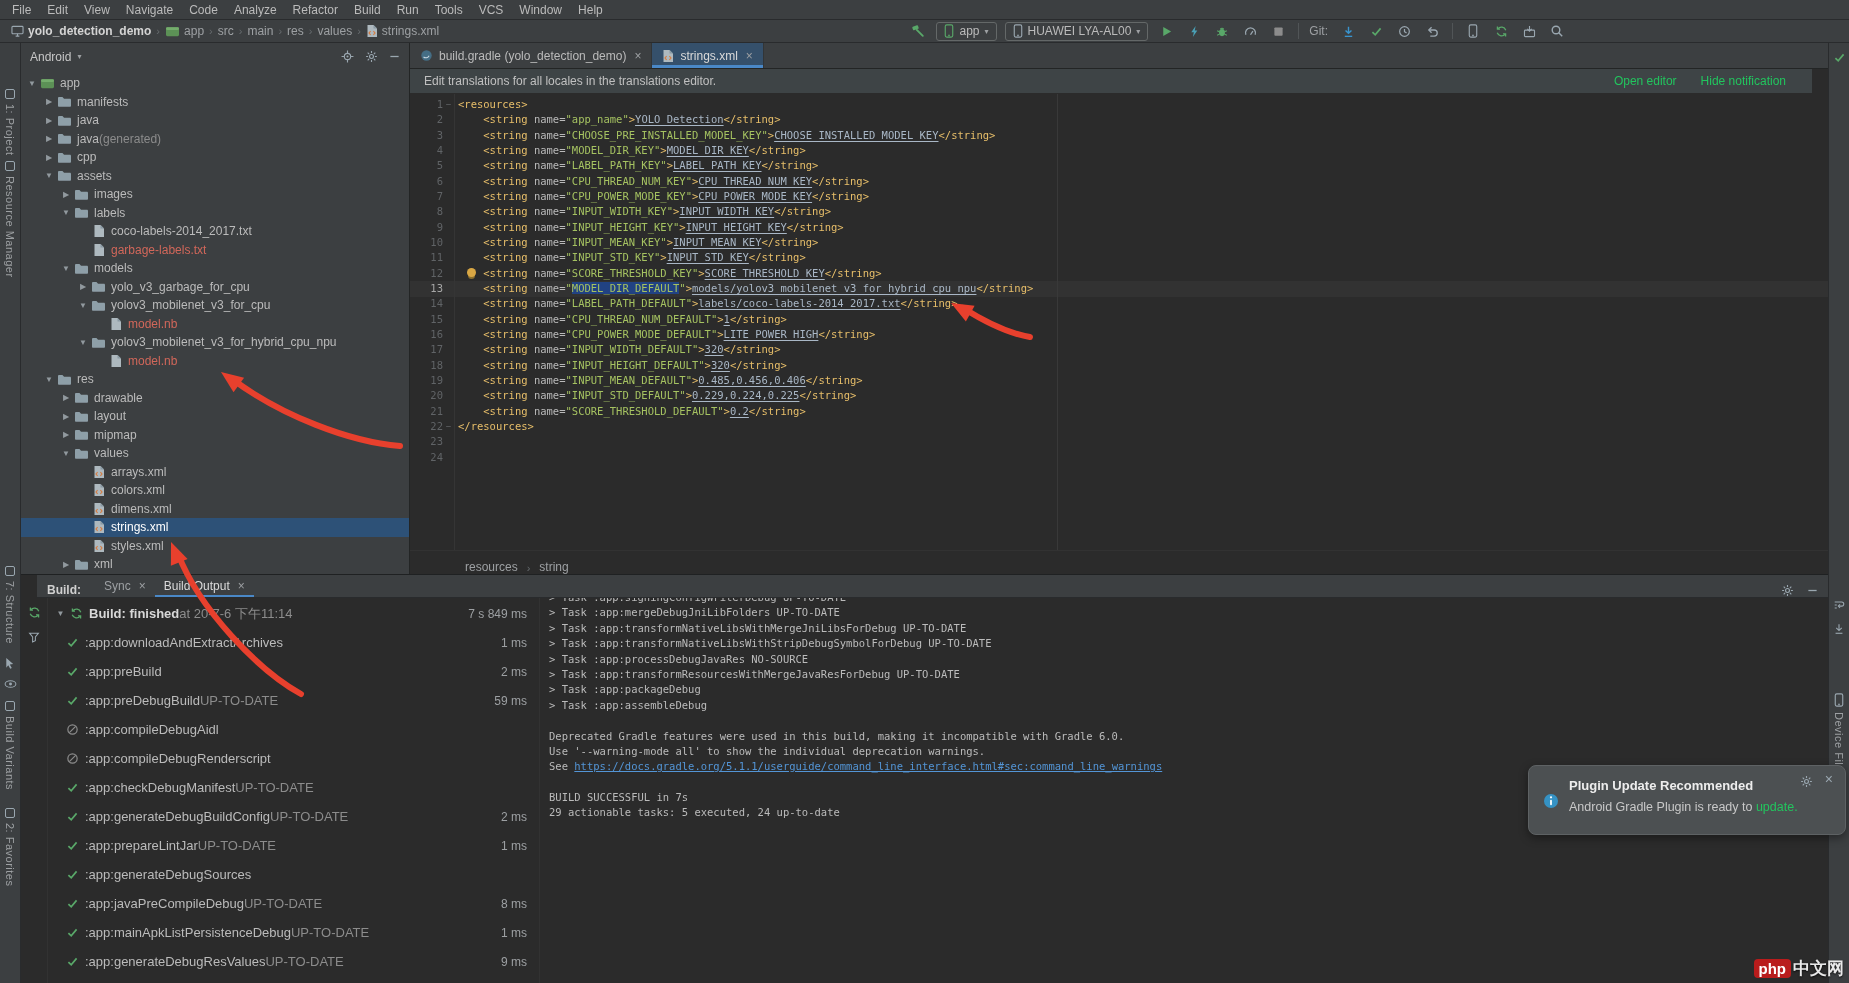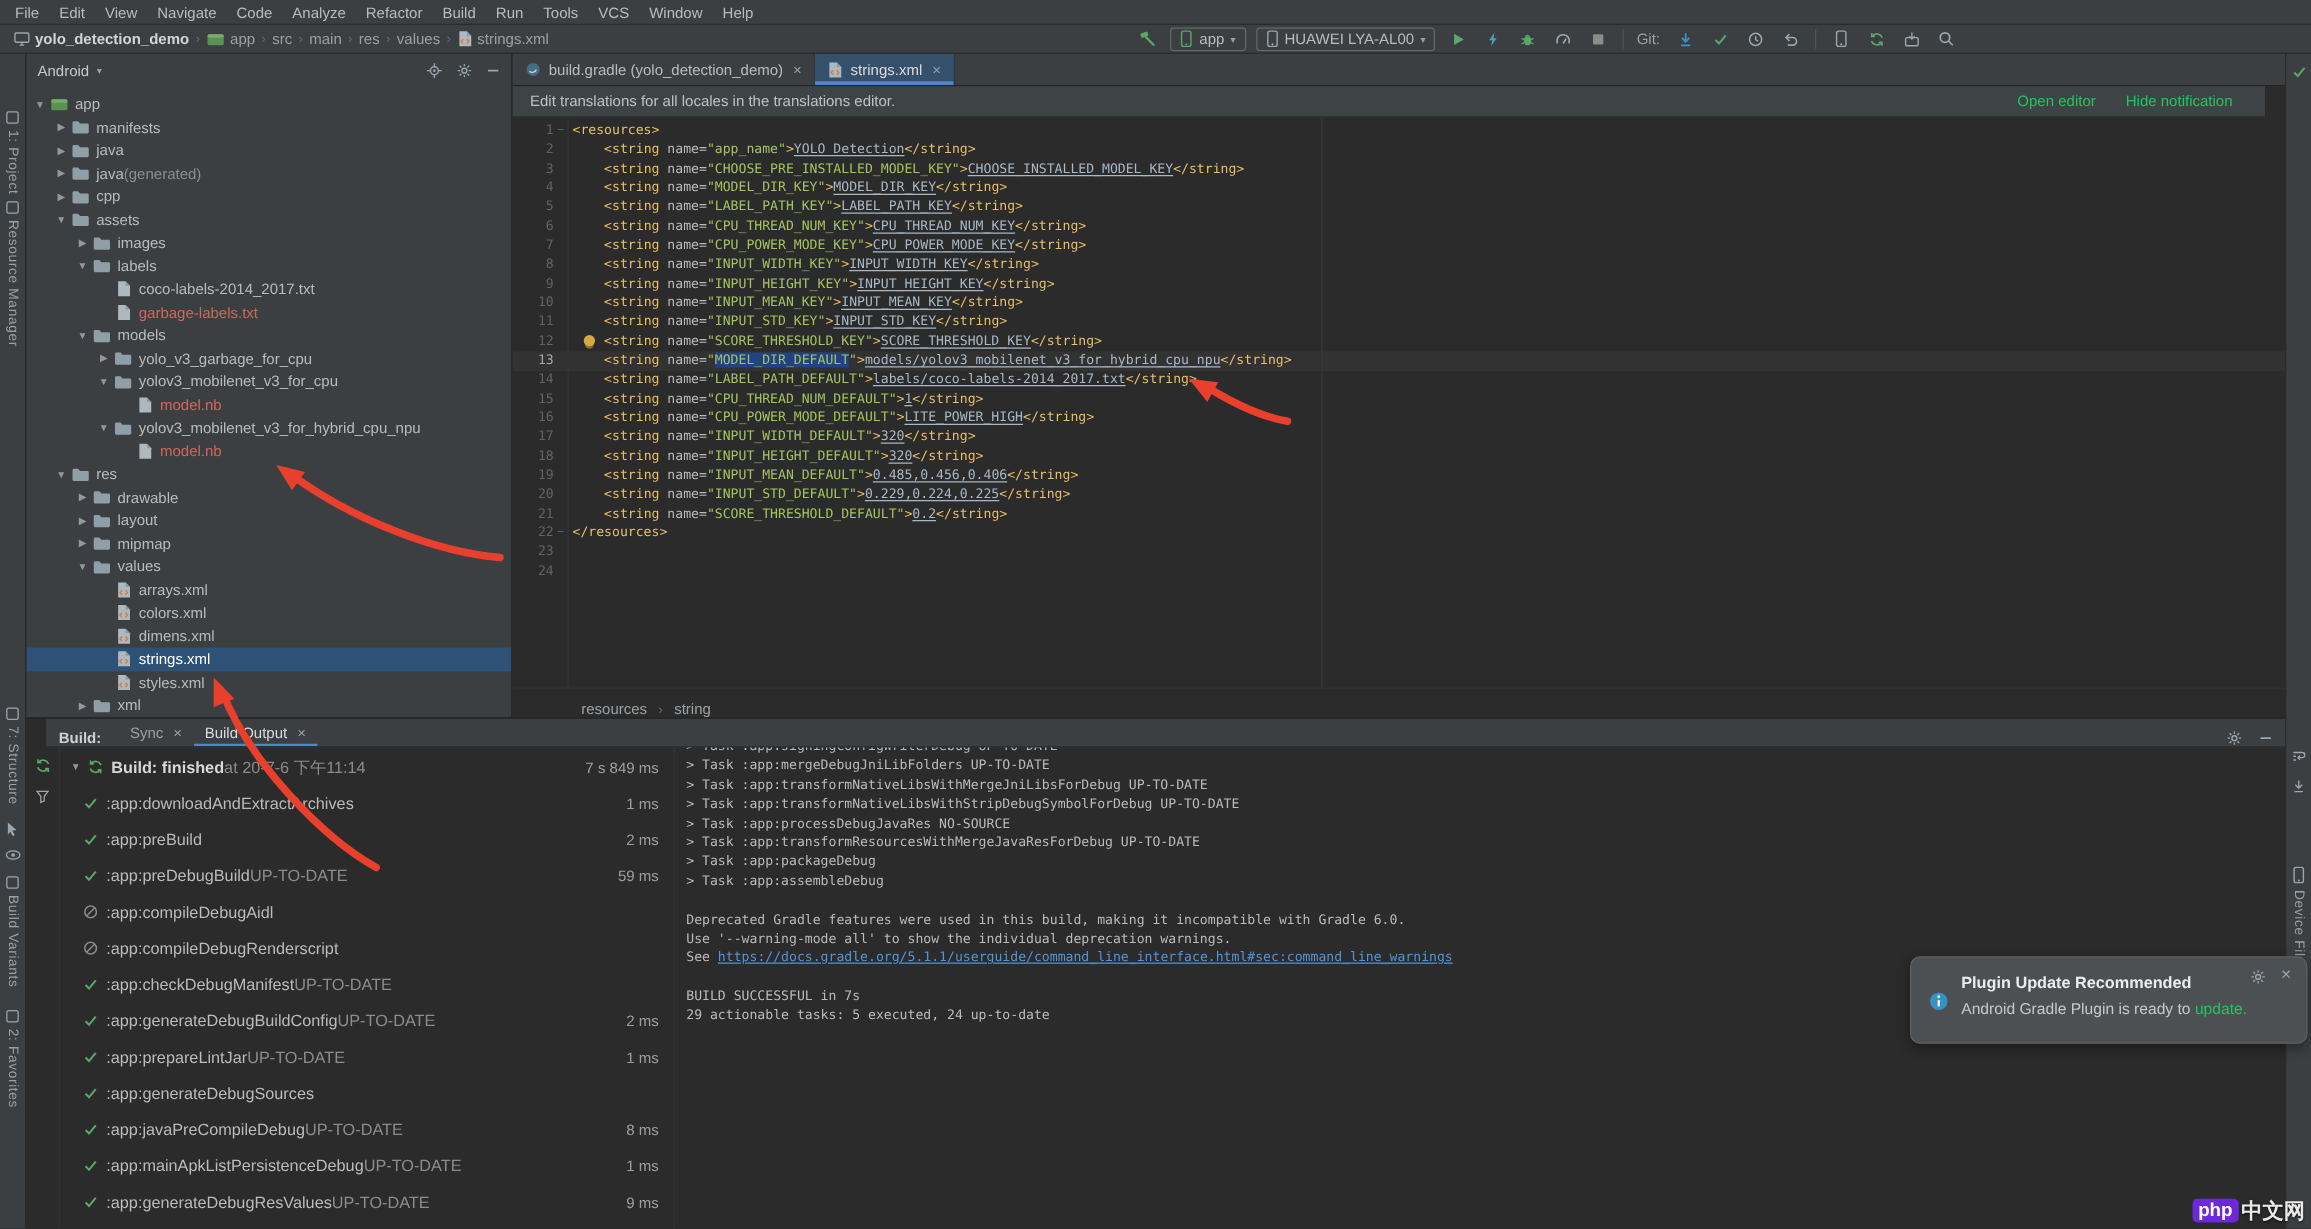--- a/index.html
+++ b/index.html
@@ -95,21 +95,21 @@
   .clink{color:#5395D6;text-decoration:underline;cursor:pointer;}
 
   
   .arrows{position:absolute;left:0;top:0;z-index:25;pointer-events:none;}
   .balloon{position:absolute;left:1528px;top:765px;width:318px;height:70px;background:#4C5052;border:1px solid #5E6264;border-radius:8px;box-shadow:0 3px 10px rgba(0,0,0,.4);z-index:20;padding:12px 14px 10px 14px;display:flex;gap:10px;}
   .balloon-title{color:#EDEDED;font-weight:bold;font-size:13px;margin-bottom:7px;}
   .balloon-text{color:#C8C8C8;font-size:12.5px;}
   .balloon-gear{position:absolute;right:32px;top:9px;}
   .balloon-close{position:absolute;right:12px;top:5px;color:#9AA7B0;font-size:14px;}
   .watermark{position:absolute;right:5px;bottom:3px;display:flex;align-items:center;gap:2px;z-index:30;}
-  .php-badge{background:#6d28d9;color:#fff;font-weight:bold;font-size:15px;padding:1px 5px;border-radius:4px;}
+  .php-badge{background:#b91c1c;color:#fff;font-weight:bold;font-size:15px;padding:1px 5px;border-radius:4px;}
   .wm-text{font-size:17px;font-weight:bold;color:#E9E9E9;text-shadow:0 1px 2px rgba(0,0,0,.8);}
 </style>
 </head>
 <body>
 
 <div class="root">
   <div class="menubar" id="menubar">
       <span class="mitem">File</span>
       <span class="mitem">Edit</span>
       <span class="mitem">View</span>

